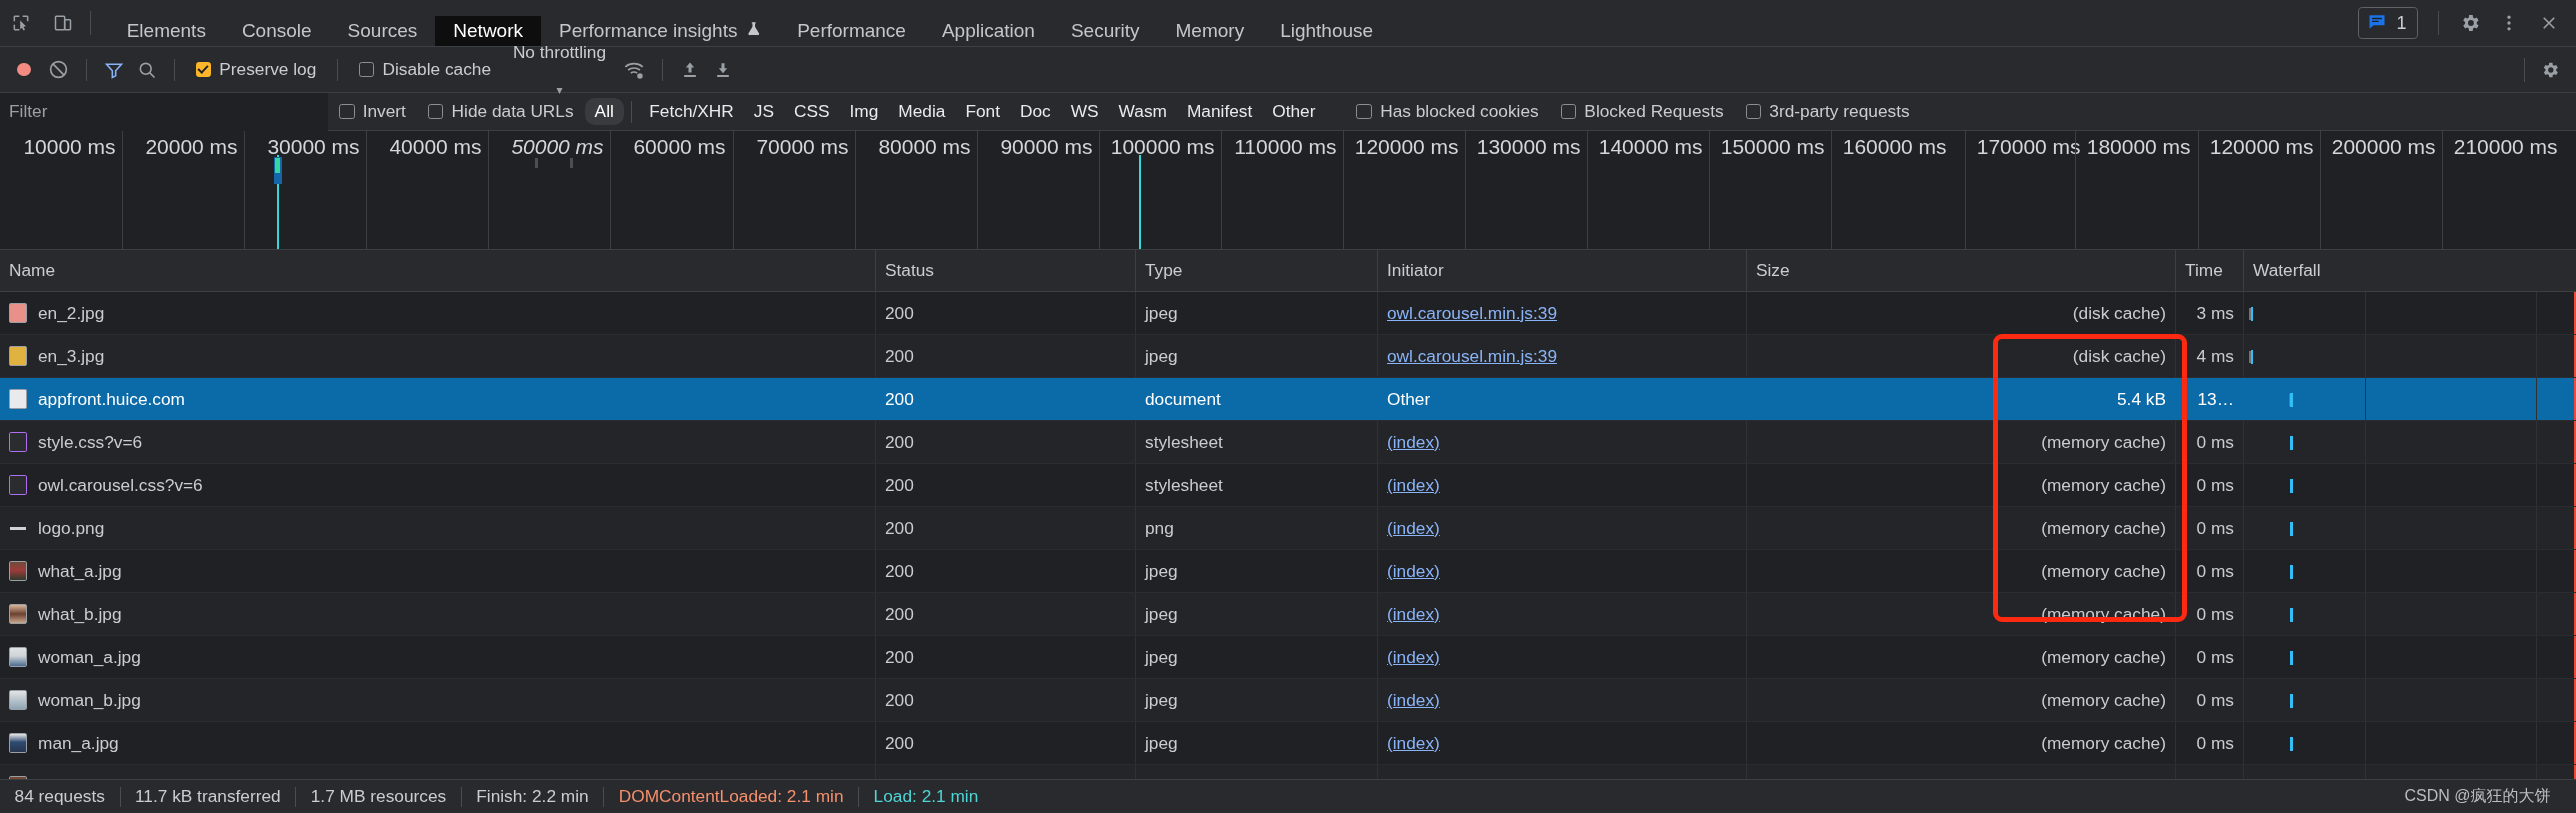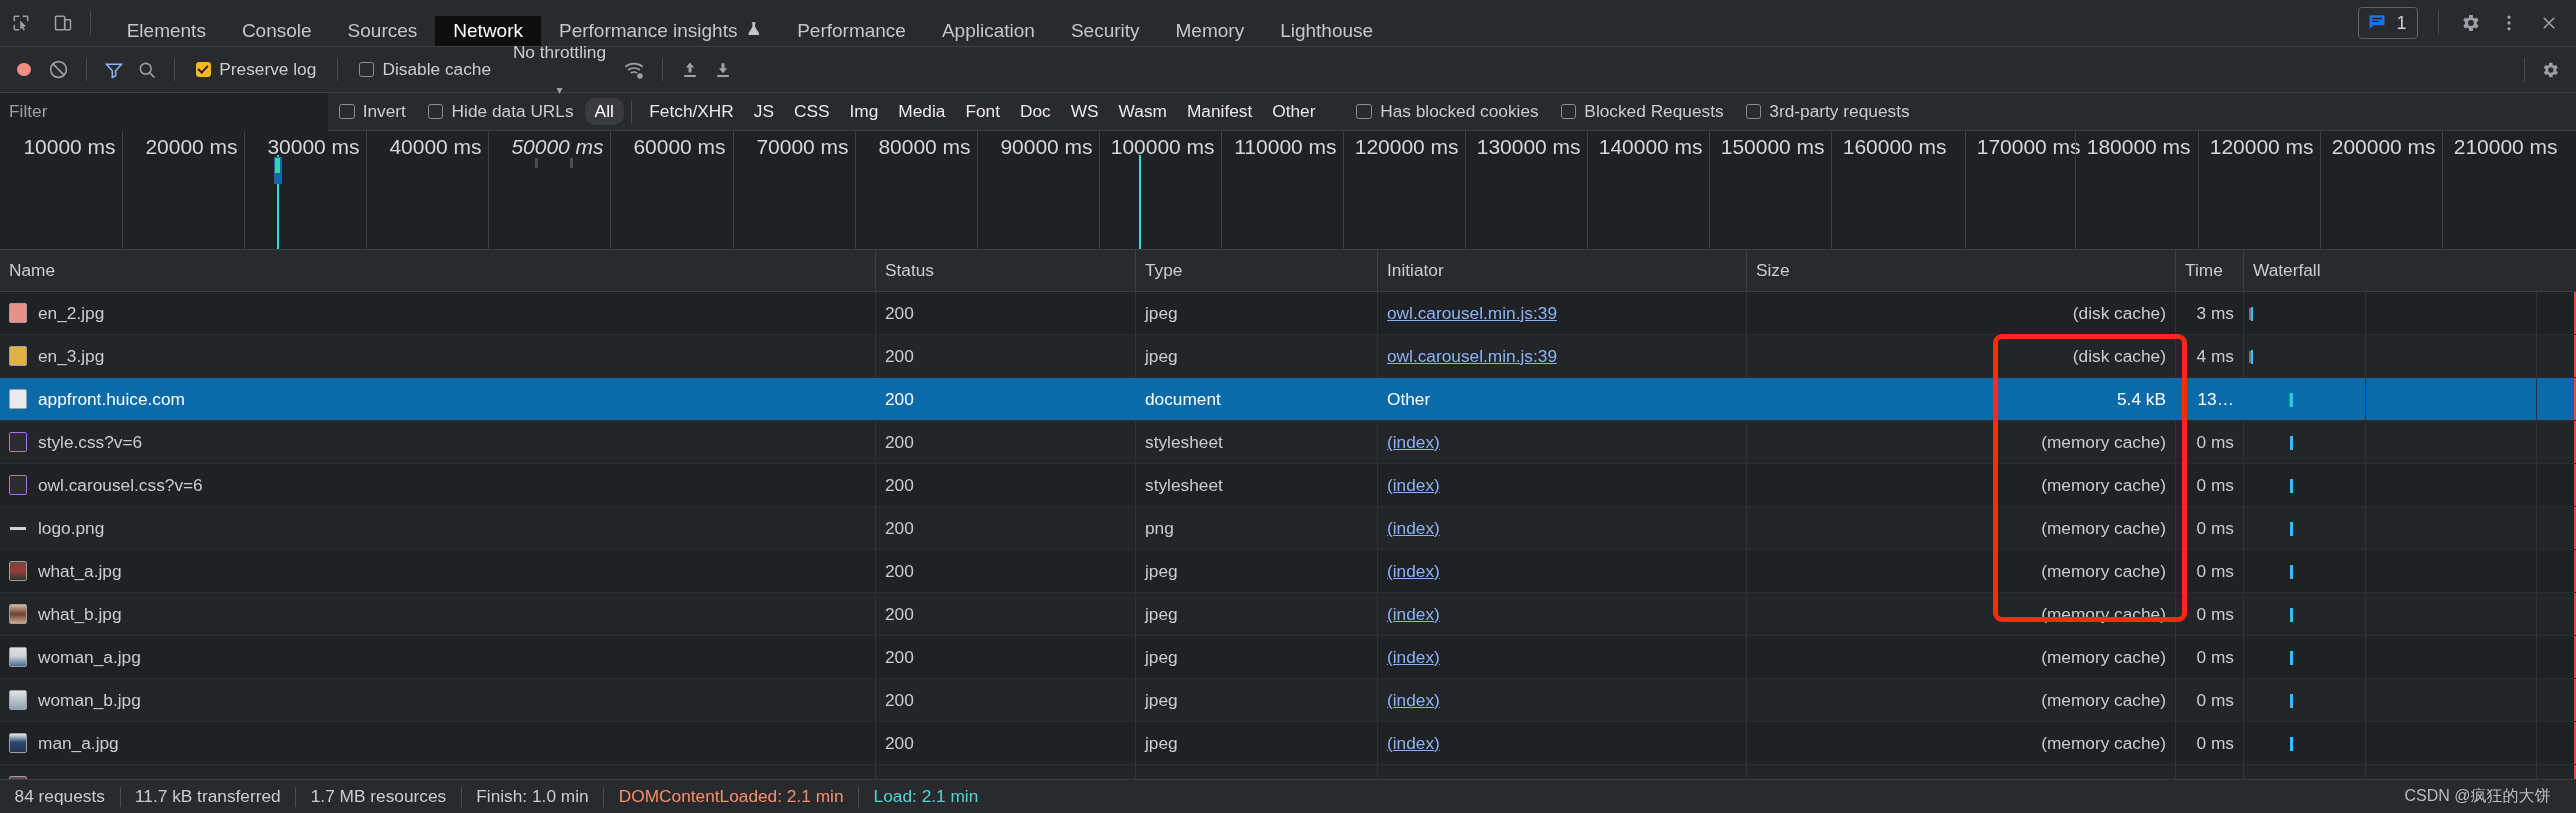--- a/index.html
+++ b/index.html
@@ -769,20 +769,20 @@
   <div class="annot" id="annot" style="left: 1993px; top: 84px; width: 194px; height: 288px; border-color: rgb(252, 42, 16);"></div>
 </div>
 
 <div class="statusbar">
   <div class="sb-item">84 requests</div>
   <div class="sb-div"></div>
   <div class="sb-item">11.7 kB transferred</div>
   <div class="sb-div"></div>
   <div class="sb-item">1.7 MB resources</div>
   <div class="sb-div"></div>
-  <div class="sb-item">Finish: 1.0 min</div>
+  <div class="sb-item">Finish: 2.2 min</div>
   <div class="sb-div"></div>
   <div class="sb-item dcl">DOMContentLoaded: 2.1 min</div>
   <div class="sb-div"></div>
   <div class="sb-item load">Load: 2.1 min</div>
   <div class="watermark">CSDN @疯狂的大饼</div>
 </div>
 
 
 </body></html>

